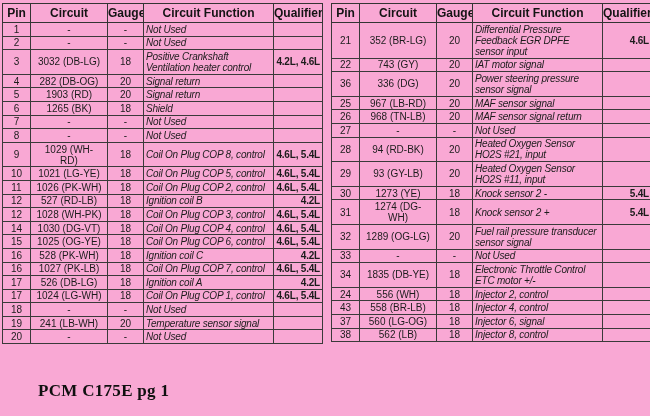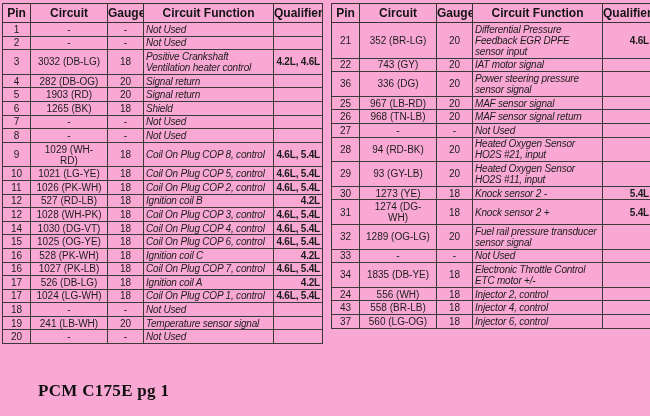--- a/index.html
+++ b/index.html
@@ -372,21 +372,28 @@
             <td class="c-pin">43</td>
             <td class="c-circuit">558 (BR-LB)</td>
             <td class="c-gauge">18</td>
             <td class="c-func">Injector 4, control</td>
             <td class="c-qual"></td>
           </tr>
           <tr>
             <td class="c-pin">37</td>
             <td class="c-circuit">560 (LG-OG)</td>
             <td class="c-gauge">18</td>
-            <td class="c-func">Injector 6, control</td>
+            <td class="c-func">Injector 6, signal</td>
+            <td class="c-qual"></td>
+          </tr>
+          <tr>
+            <td class="c-pin">38</td>
+            <td class="c-circuit">562 (LB)</td>
+            <td class="c-gauge">18</td>
+            <td class="c-func">Injector 8, control</td>
             <td class="c-qual"></td>
           </tr>
         </tbody>
     </table>
 
   </div>
 
   <div class="caption">PCM C175E pg 1</div>
 </div>
 

